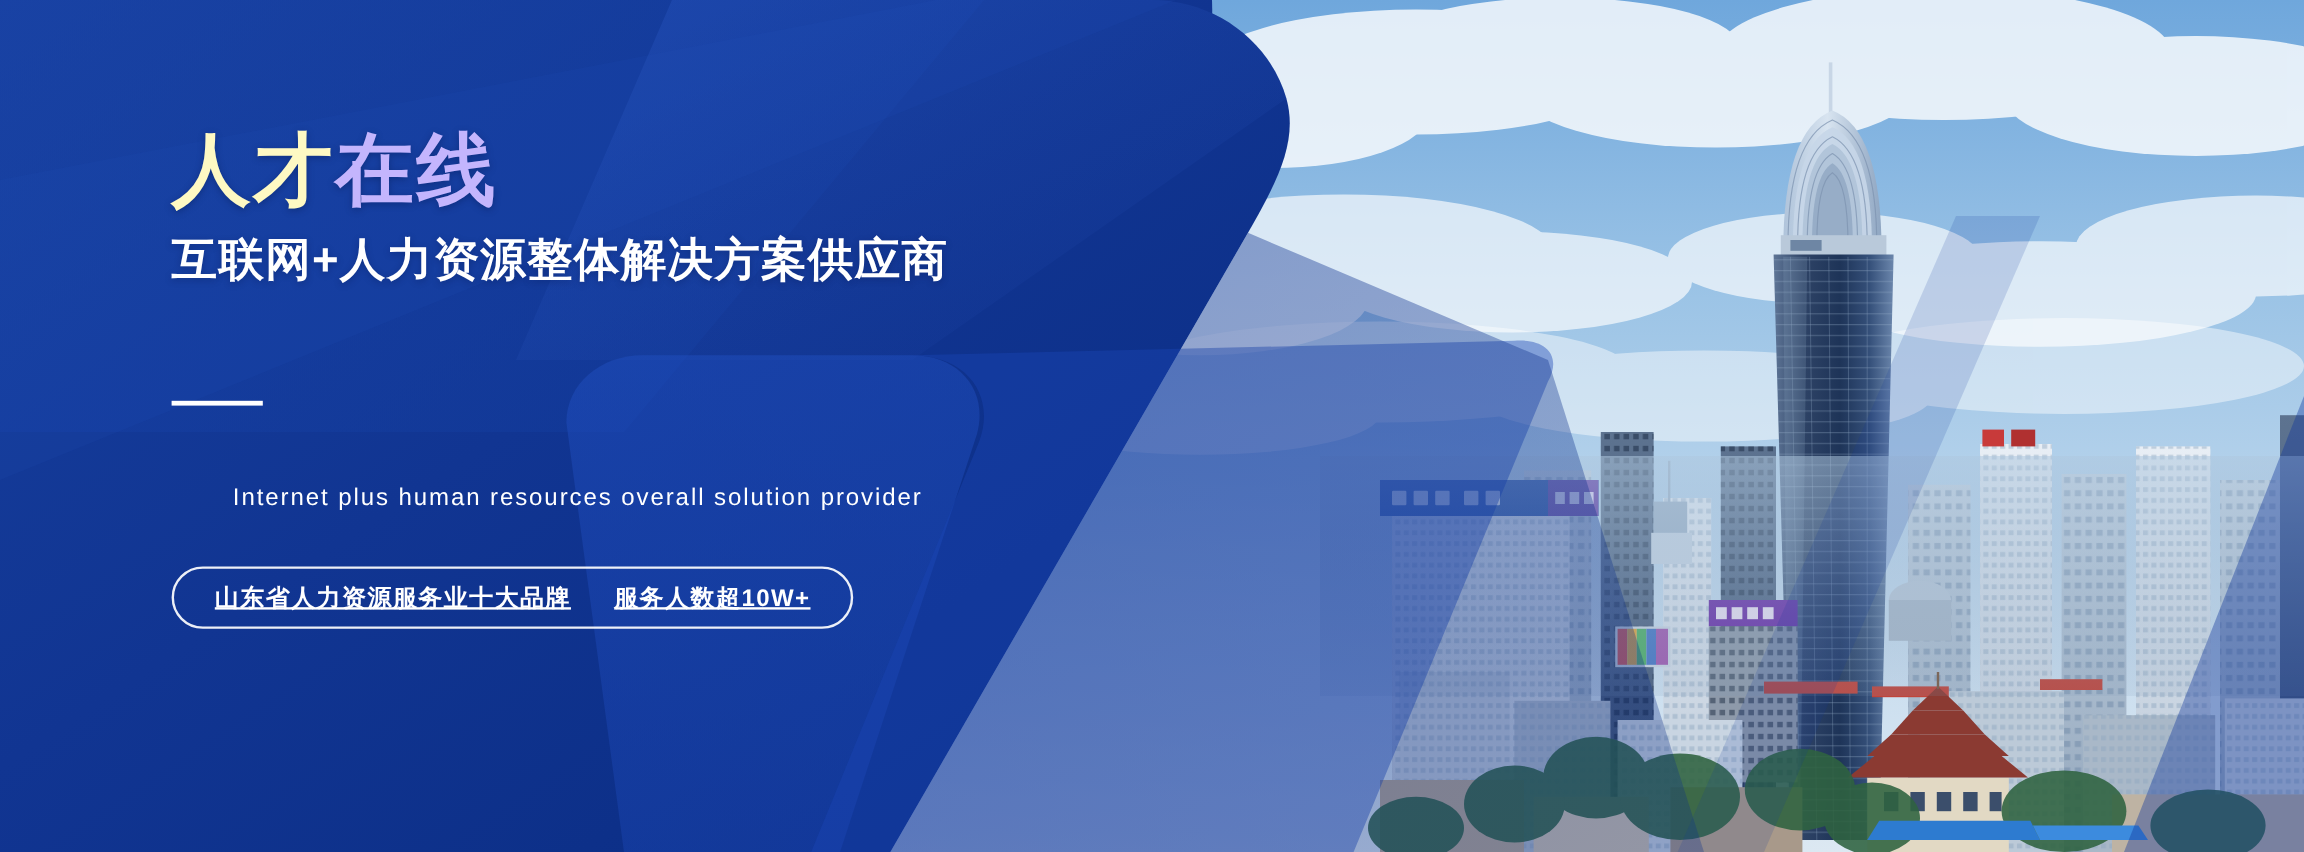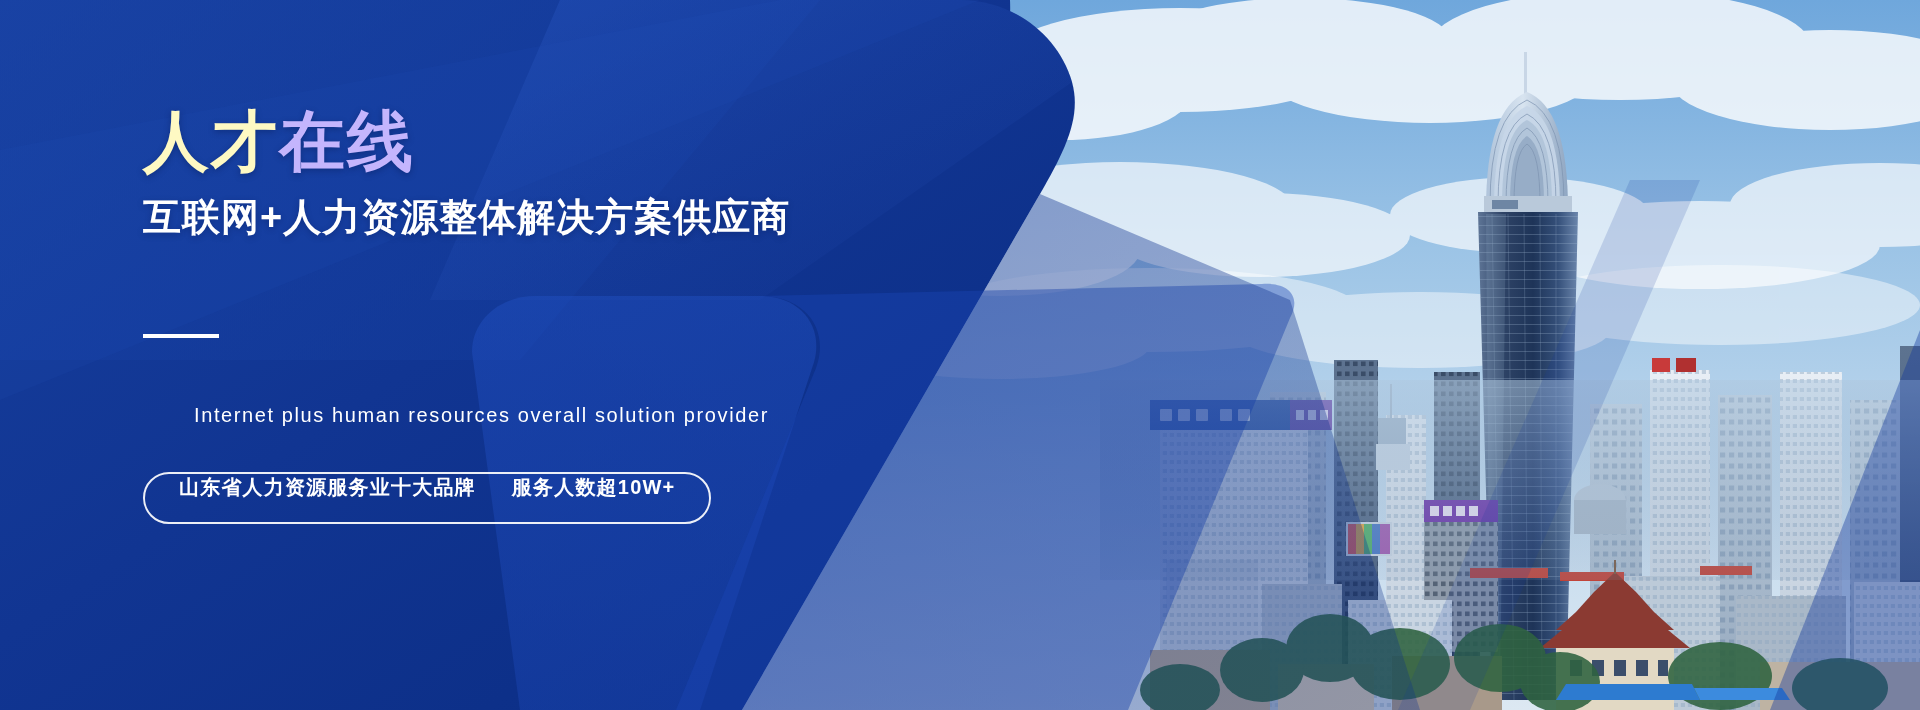--- a/index.html
+++ b/index.html
@@ -85,27 +85,29 @@
     font-weight:400;
     margin-left:48px;
   }
 
   .badge{
     position:absolute;
     left:143px; top:472px;
     height:52px;
     padding:0 34px;
     display:flex;
+    align-items:center;
     border:2px solid rgba(255,255,255,.92);
     border-radius:26px;
     color:#ffffff;
     font-size:20px;
     font-weight:bold;
     letter-spacing:1.2px;
     white-space:nowrap;
+    text-decoration:underline;
   }
   .badge-sep{display:inline-block;width:18px;}
 </style>
 </head>
 <body>
 
 <div class="banner">
 
   <div class="photo">
     <svg viewBox="0 0 1920 710" preserveAspectRatio="none" xmlns="http://www.w3.org/2000/svg">

